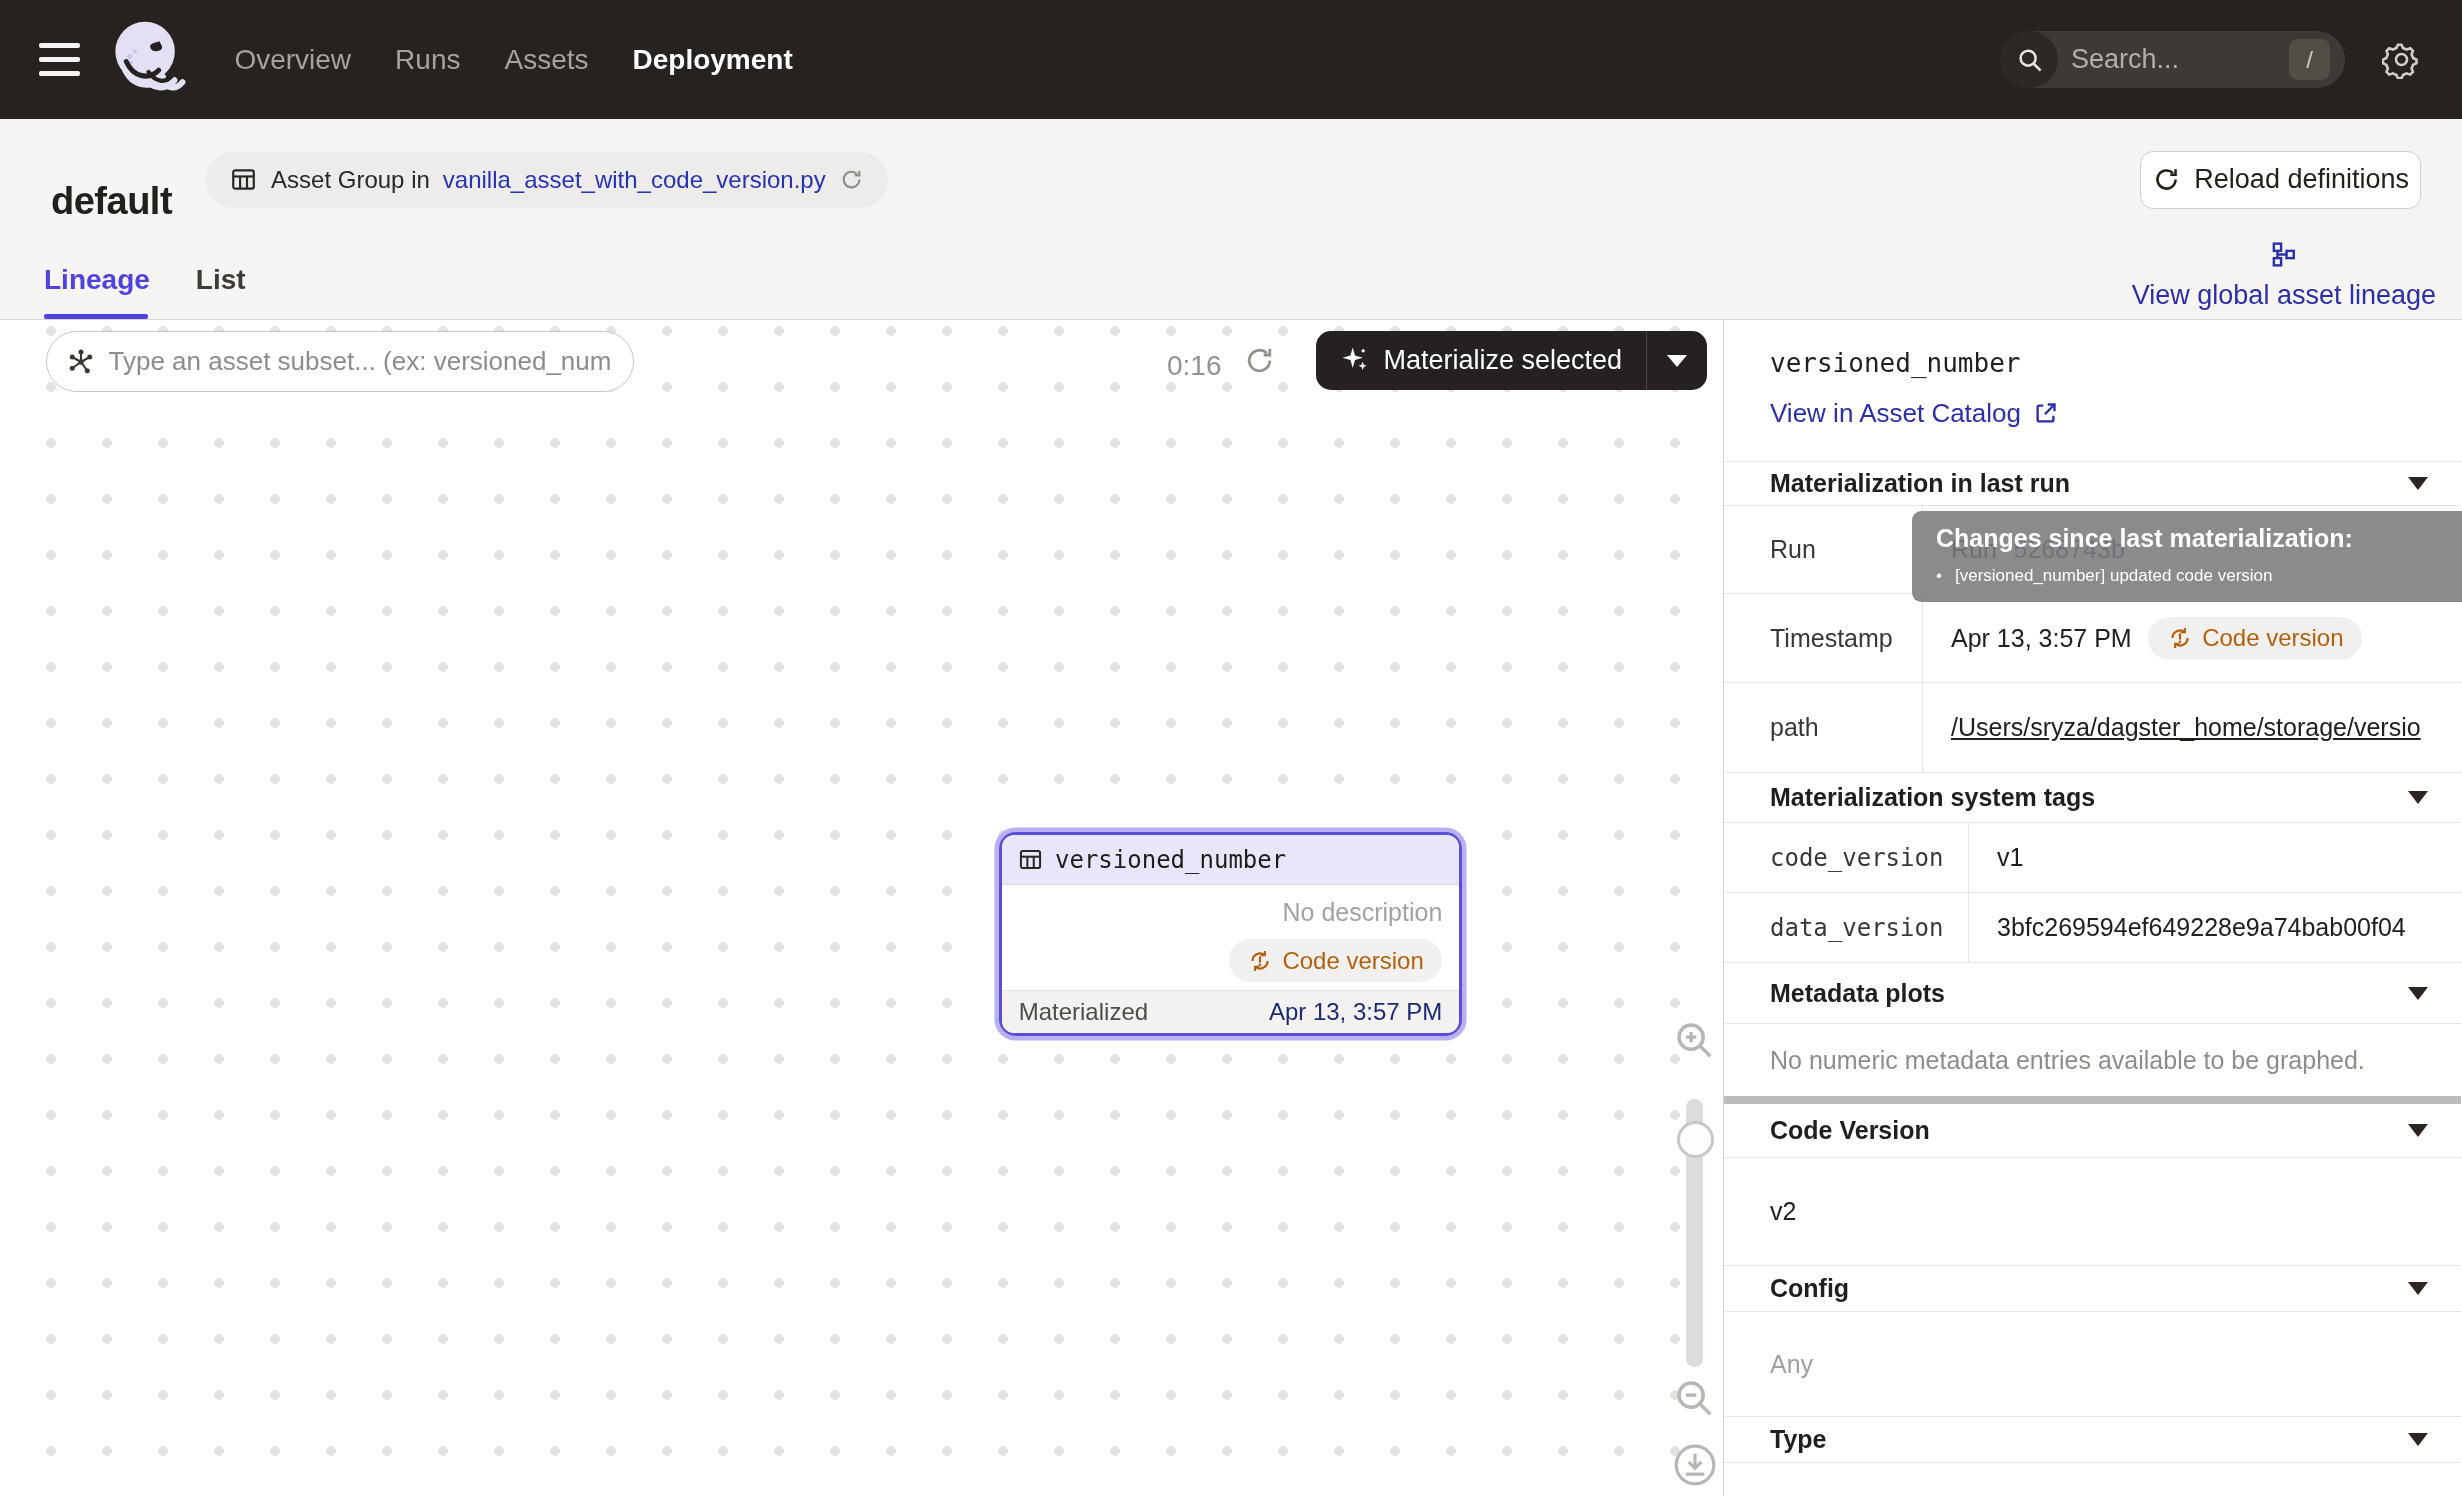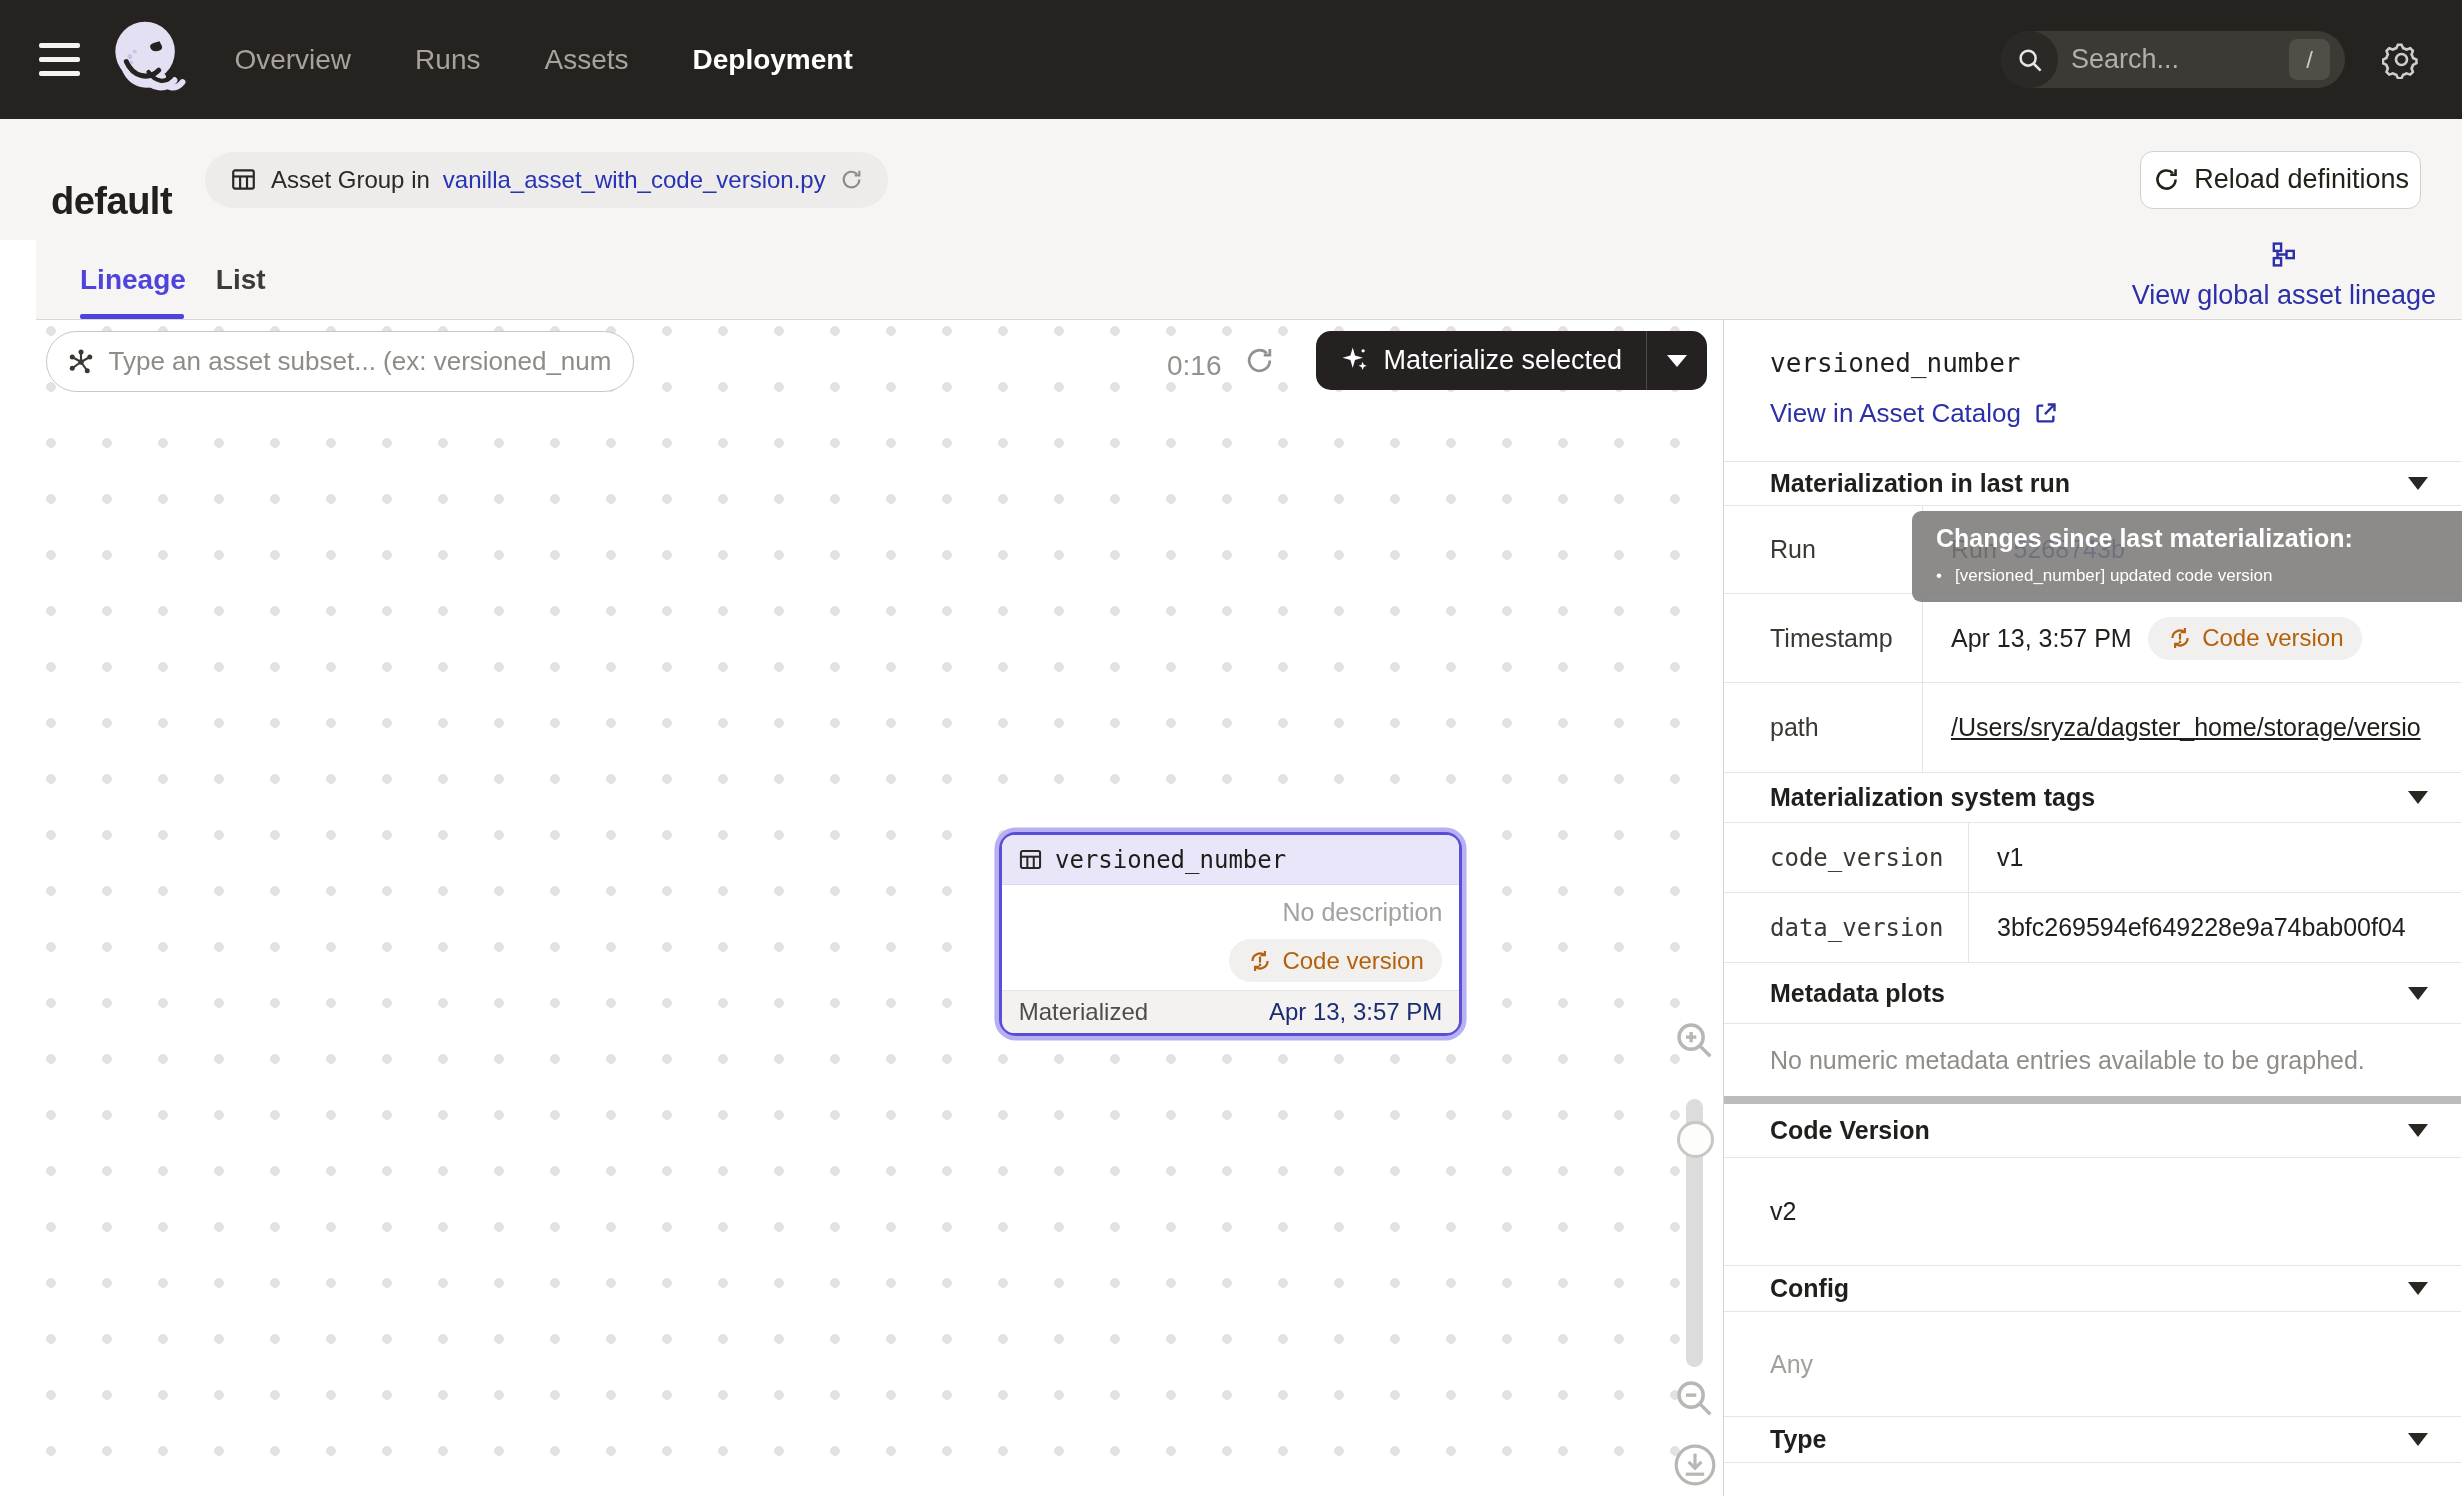--- a/index.html
+++ b/index.html
@@ -6,21 +6,21 @@
   html,body { width:2462px; height:1497px; overflow:hidden; background:#fff;
     font-family:"Liberation Sans", sans-serif; }
   .mono { font-family:"DejaVu Sans Mono", monospace; }
 
   
   .navbar { height:119px; background:#262220; display:flex; align-items:center;
     padding:0 41px 0 39px; }
   .hamburger { width:47px; display:flex; flex-direction:column; gap:8.3px; cursor:pointer; }
   .hamburger span { display:block; width:41px; height:5.6px; background:#F4F3F1; border-radius:1.9px; }
   .logo { width:85px; height:96px; margin-left:20.4px; }
-  .nav-links { display:flex; gap:64px; margin-left:43px; }
+  .nav-links { display:flex; gap:44px; margin-left:43px; }
   .nav-link { font-size:28px; color:#A6A29D; font-weight:500; cursor:pointer; }
   .nav-link.active { color:#FFFFFF; font-weight:700; }
   .nav-right { margin-left:auto; display:flex; align-items:center; gap:37px; }
   .search-pill { width:344px; height:57px; background:#3D3A36; border-radius:29px;
     display:flex; align-items:center; position:relative; }
   .search-iconwrap { width:57px; height:57px; border-radius:50%; background:#2B2825;
     display:flex; align-items:center; justify-content:center; flex:none; }
   .search-input { background:transparent; border:none; outline:none; color:#E8E6E3;
     font-size:27px; width:171px; margin-left:13px; font-family:"Liberation Sans",sans-serif; }
   .search-input::placeholder { color:#B3B0AB; }
@@ -34,21 +34,21 @@
   .page-title { font-size:38px; font-weight:700; color:#21201C; letter-spacing:-0.5px;margin-top:44px; }
   .group-badge { margin-left:33px; height:56px; background:#EDECEA; border-radius:28px;
     display:inline-flex; align-items:center; padding:0 24px; gap:13px; font-size:24px; color:#2A2824; }
   .group-badge a { color:#2733B4; text-decoration:none; cursor:pointer; }
   .reload-btn { margin-left:auto; height:58px; background:#FFFFFF; border:1.9px solid #D2D0CD;
     border-radius:13px; display:inline-flex; align-items:center; gap:13px; padding:0 11px;
     font-size:27px; color:#242118; cursor:pointer; }
 
   
   .tabbar { height:80px; background:#F6F5F4; border-bottom:0.9px solid #DAD8D6;
-    display:flex; align-items:center; padding-left:44px; gap:30px; position:relative;margin-left:36px; }
+    display:flex; align-items:center; padding-left:44px; gap:46px; position:relative; }
   .tab { font-size:28px; font-weight:600; cursor:pointer; color:#3E3B36; }
   .tab.active { color:#4F43DD; }
   .tab-underline { position:absolute; left:44px; bottom:0; width:104px; height:4.6px;
     background:#4F43DD; border-radius:1.9px; }
   .global-lineage { position:absolute; right:26px; top:0; height:100%; display:flex;
     align-items:center; gap:11px; color:#2B2FA8; font-size:27px; cursor:pointer;flex-direction:column; }
 
   
   .main { display:flex; height:1177px; }
   .canvas { width:1724px; height:100%; position:relative; border-right:0.9px solid #D6D4D2;

